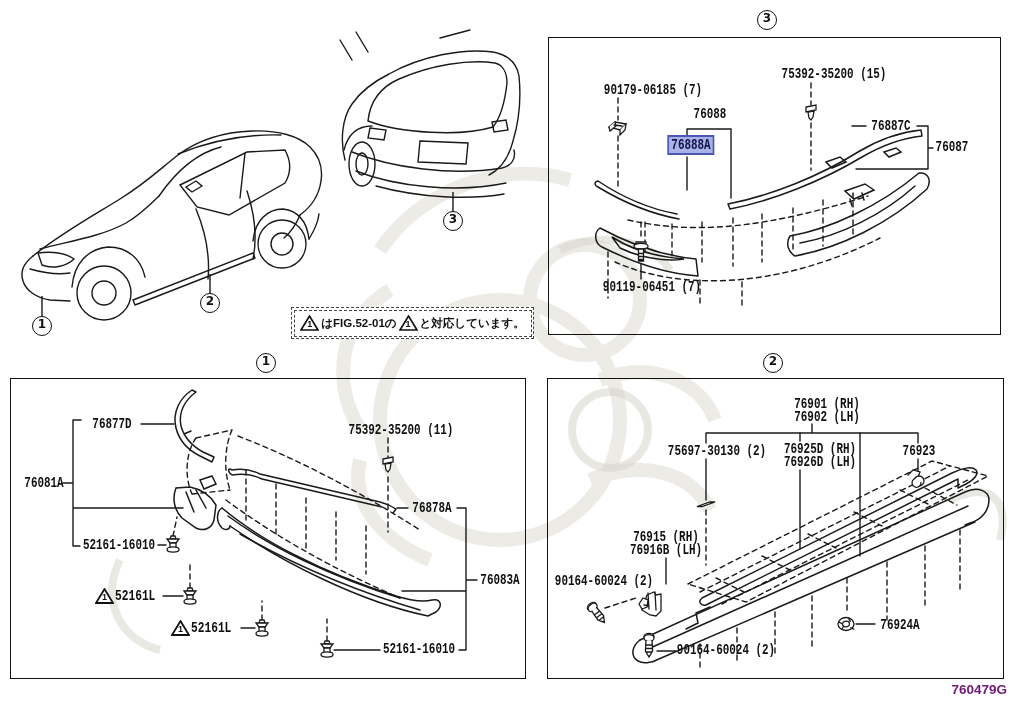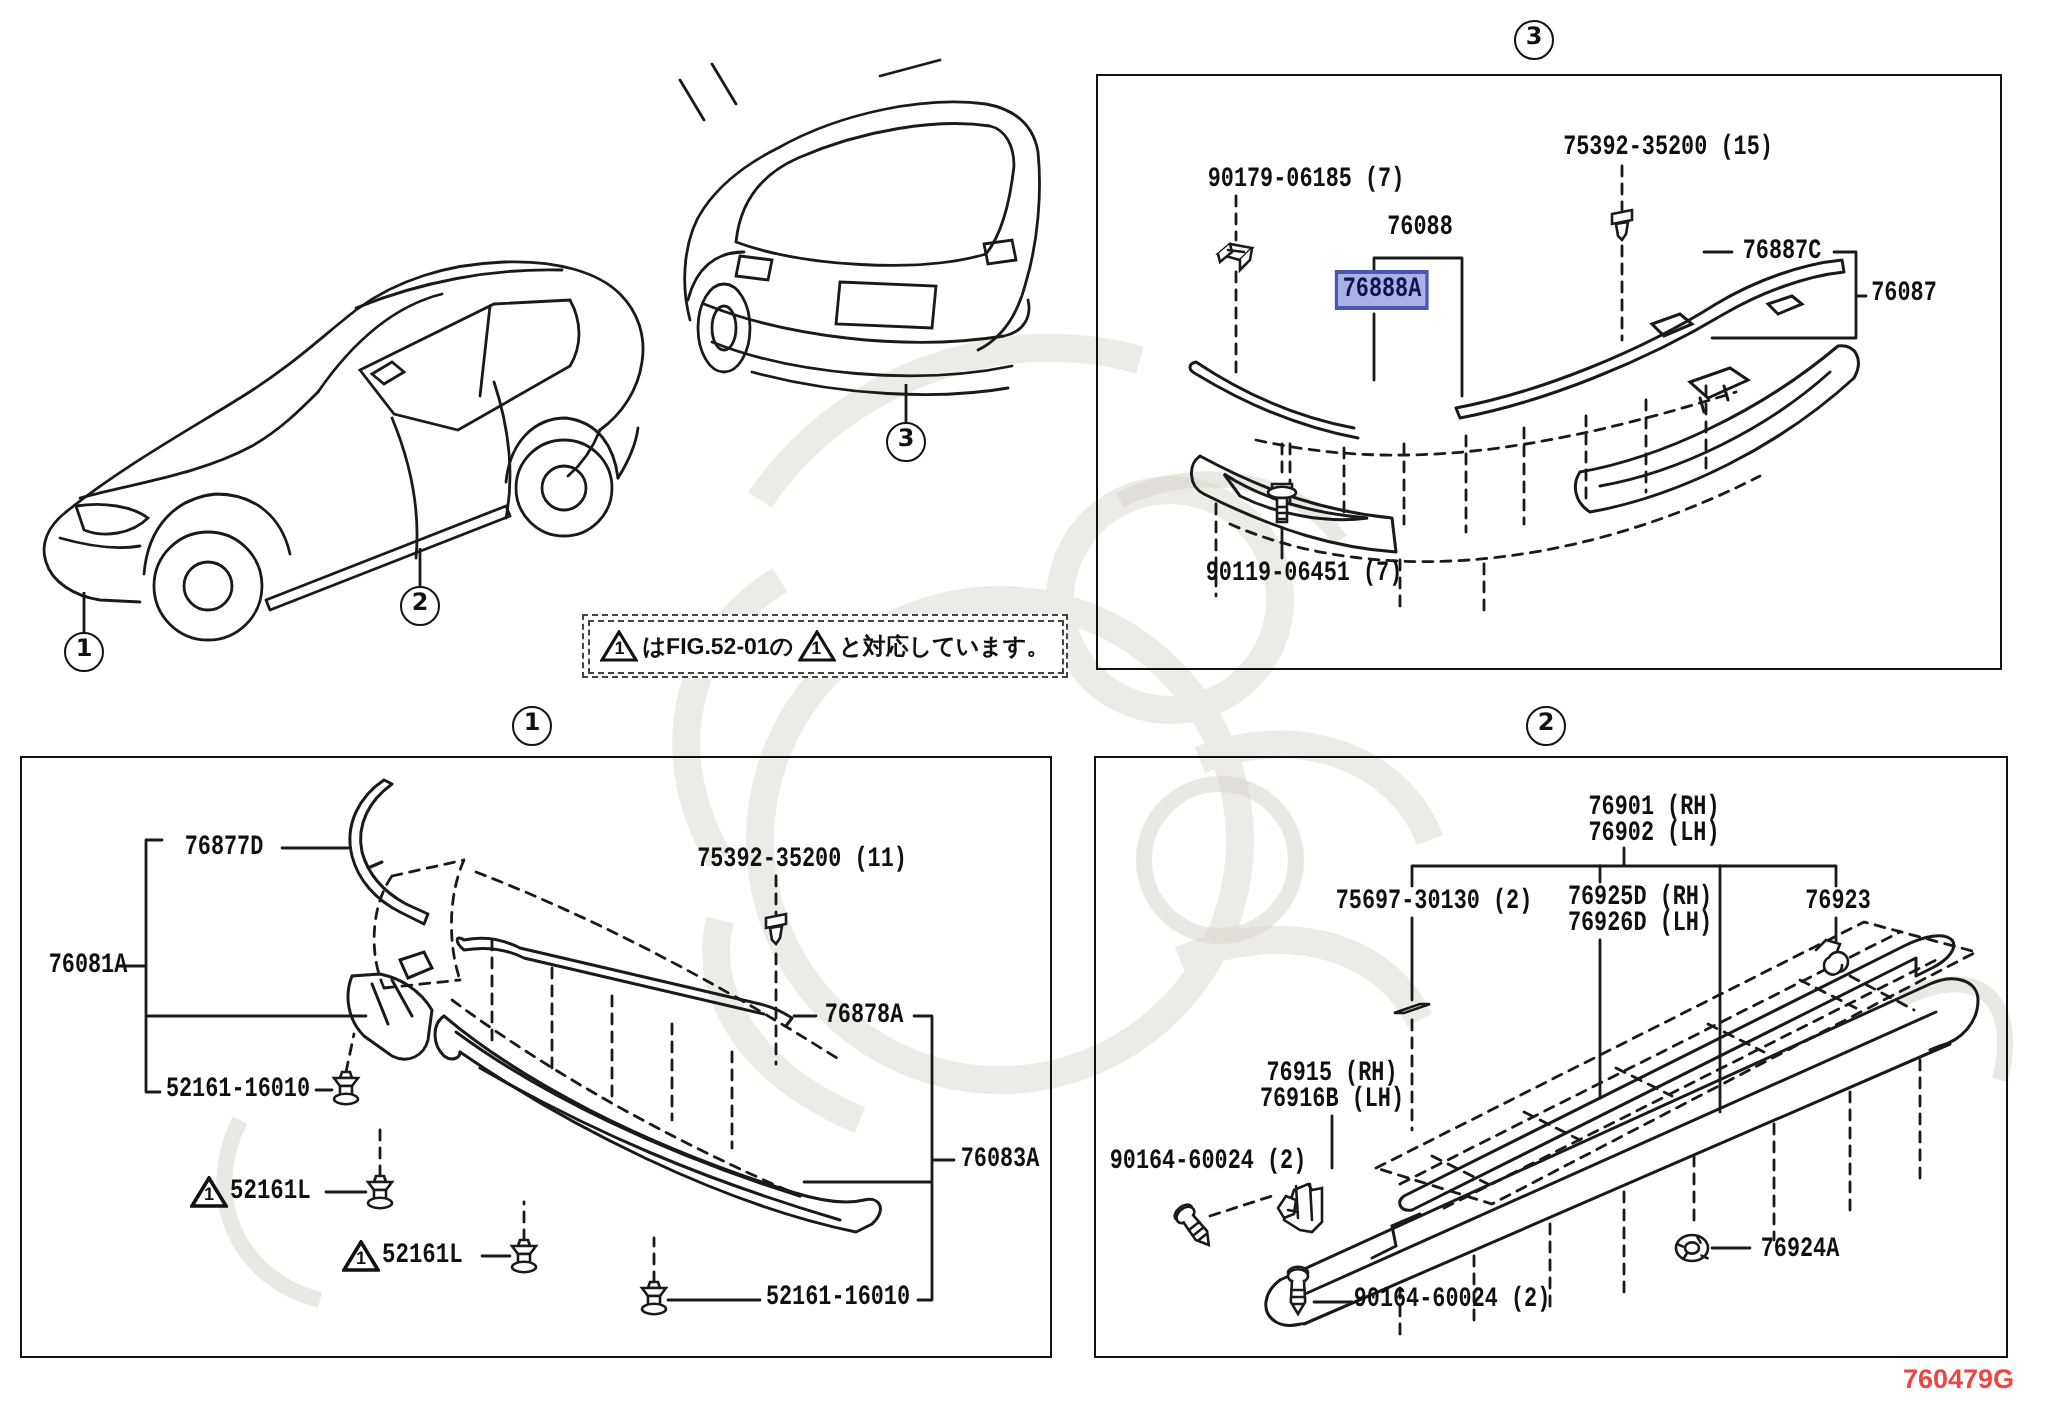--- a/index.html
+++ b/index.html
@@ -25,21 +25,21 @@
            font:bold 11.5px "Liberation Sans",sans-serif;color:#111;white-space:nowrap;}
   .tri{position:relative;display:inline-block;width:19px;height:16px;flex:0 0 auto;}
   .tri svg{position:absolute;left:0;top:0;}
   .tri .n{position:absolute;left:0;right:0;top:4px;text-align:center;
           font:bold 9px "Liberation Sans",sans-serif;color:#111;}
   .ann{position:absolute;z-index:4;display:flex;align-items:center;gap:1px;
        transform:translate(0,-50%);}
   .ann .t{font:bold 14px "Liberation Mono",monospace;color:#101010;
           display:inline-block;transform:scaleX(0.8);transform-origin:left center;}
   #doccode{position:absolute;right:17px;top:682px;z-index:4;
-           font:bold 13.5px "Liberation Sans",sans-serif;color:#ef4444;}
+           font:bold 13.5px "Liberation Sans",sans-serif;color:#701a75;}
 </style>
 </head>
 <body>
 
 <div id="stage">
 
   <svg id="wm" width="1024" height="707" viewBox="0 0 1024 707">
     <g fill="none" stroke="#dedbd2" stroke-width="14" opacity="0.55">
       <circle cx="500" cy="420" r="120"></circle>
       <circle cx="585" cy="300" r="55"></circle>

